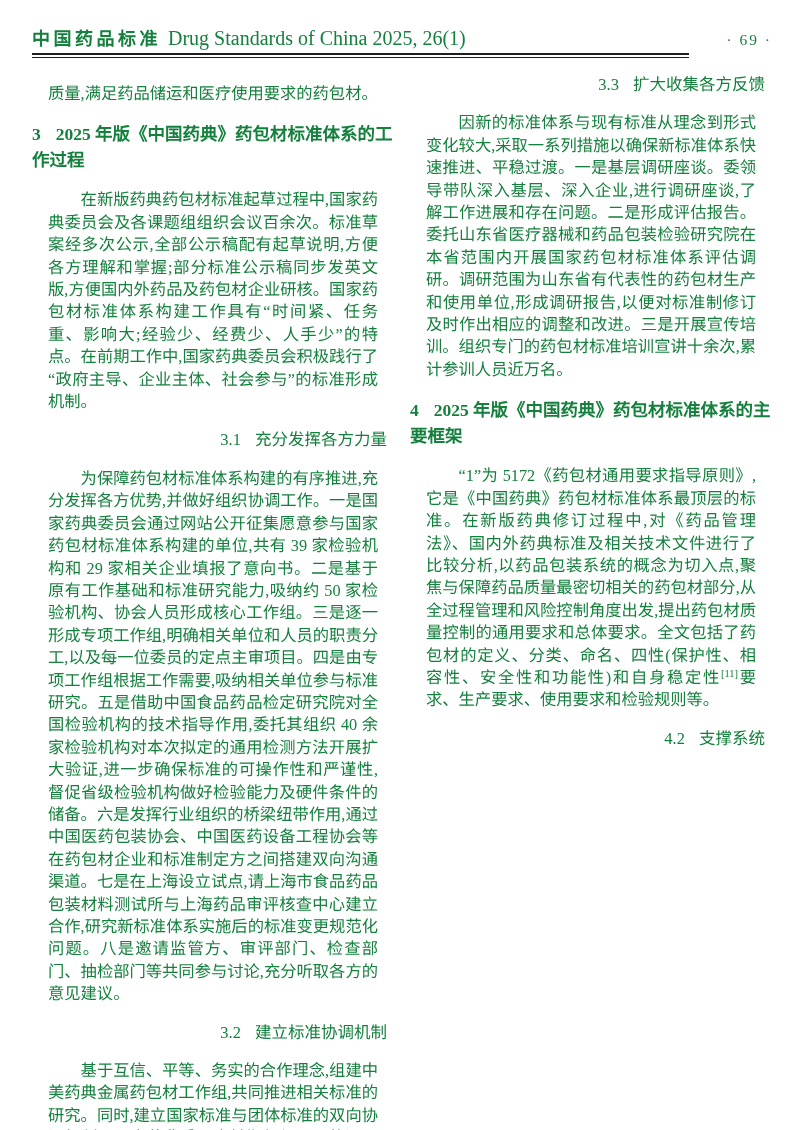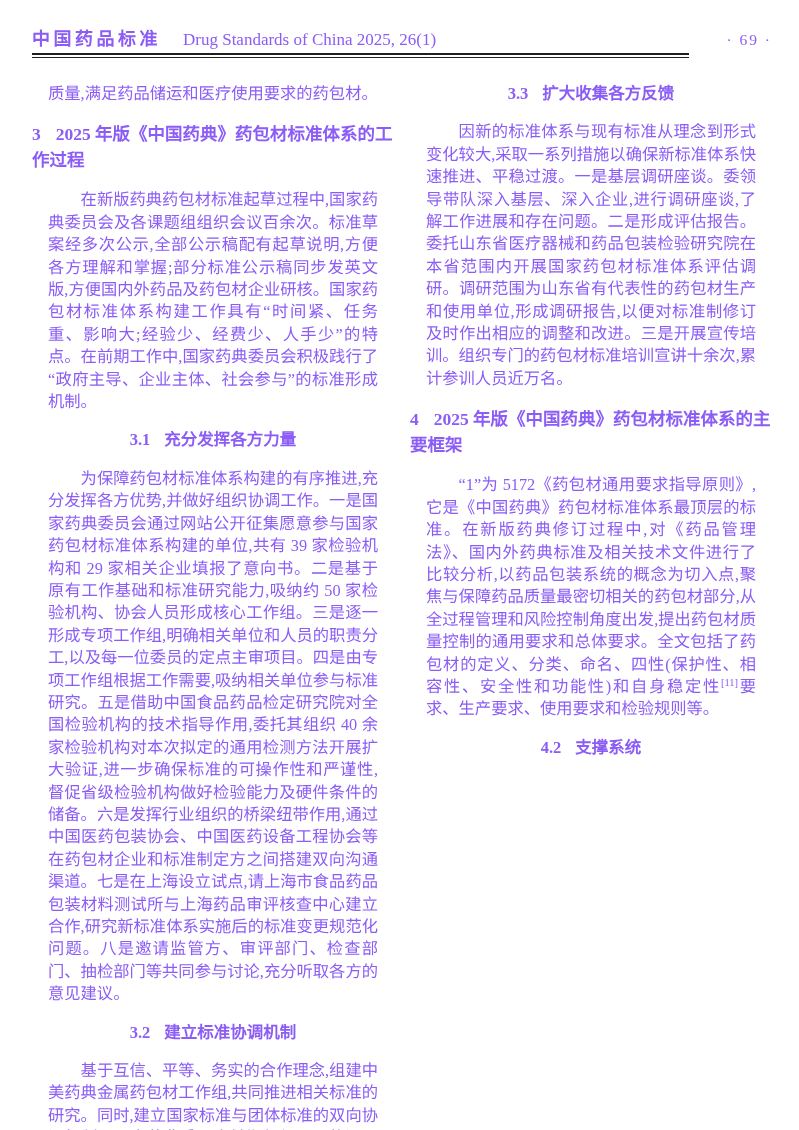--- a/index.html
+++ b/index.html
@@ -3,37 +3,37 @@
 <meta charset="utf-8">
 <style>
   html,body{margin:0;padding:0;background:#ffffff;}
   .page{
     position:relative;
     width:799px;height:1130px;
     background:#ffffff;
     box-sizing:border-box;
     padding:24px 27px 0 32px;
     font-family:"Liberation Serif","DejaVu Serif",serif;
-    color:#8b5cf6;
+    color:#15803d;
     overflow:hidden;
   }
   
   .header-row{
     display:flex;
     align-items:baseline;
     white-space:nowrap;
   }
   .j-cn{
     font-weight:bold;
     font-size:18px;
     letter-spacing:3.5px;
   }
   .j-en{
-    font-size:17px;
-    margin-left:22px;
+    font-size:20px;
+    margin-left:7px;
     text-align:center;
   }
   .pageno{
     margin-left:auto;
     font-size:15.5px;
     letter-spacing:2px;
   }
   .rule{
     margin-top:3px;
     width:657px;
@@ -61,23 +61,23 @@
   h2.sec{
     font-size:17.5px;
     line-height:26px;
     font-weight:bold;
     margin:4px 0 4px 0;
     text-align:left;
   }
   h3.sub{
     font-size:16.5px;
     line-height:22.4px;
-    font-weight:bold;
-    margin:16px;
-    text-align:center;
+    font-weight:normal;
+    margin:7px;
+    text-align:right;
   }
   .num{margin-right:.85em;}
   sup.ref{
     font-size:10.5px;
     line-height:0;
     vertical-align:super;
   }
 </style>
 </head>
 <body>

